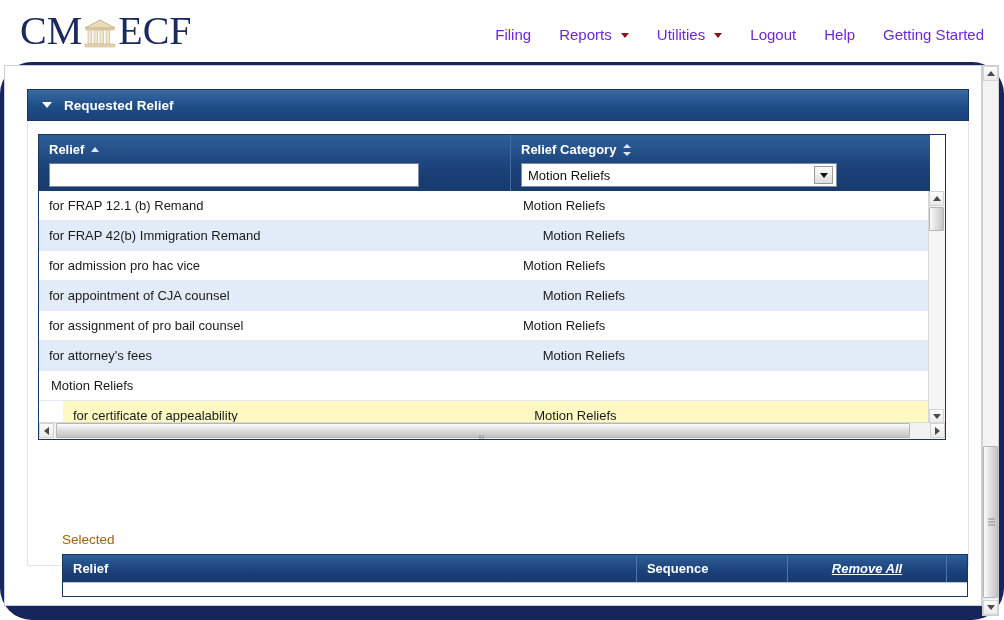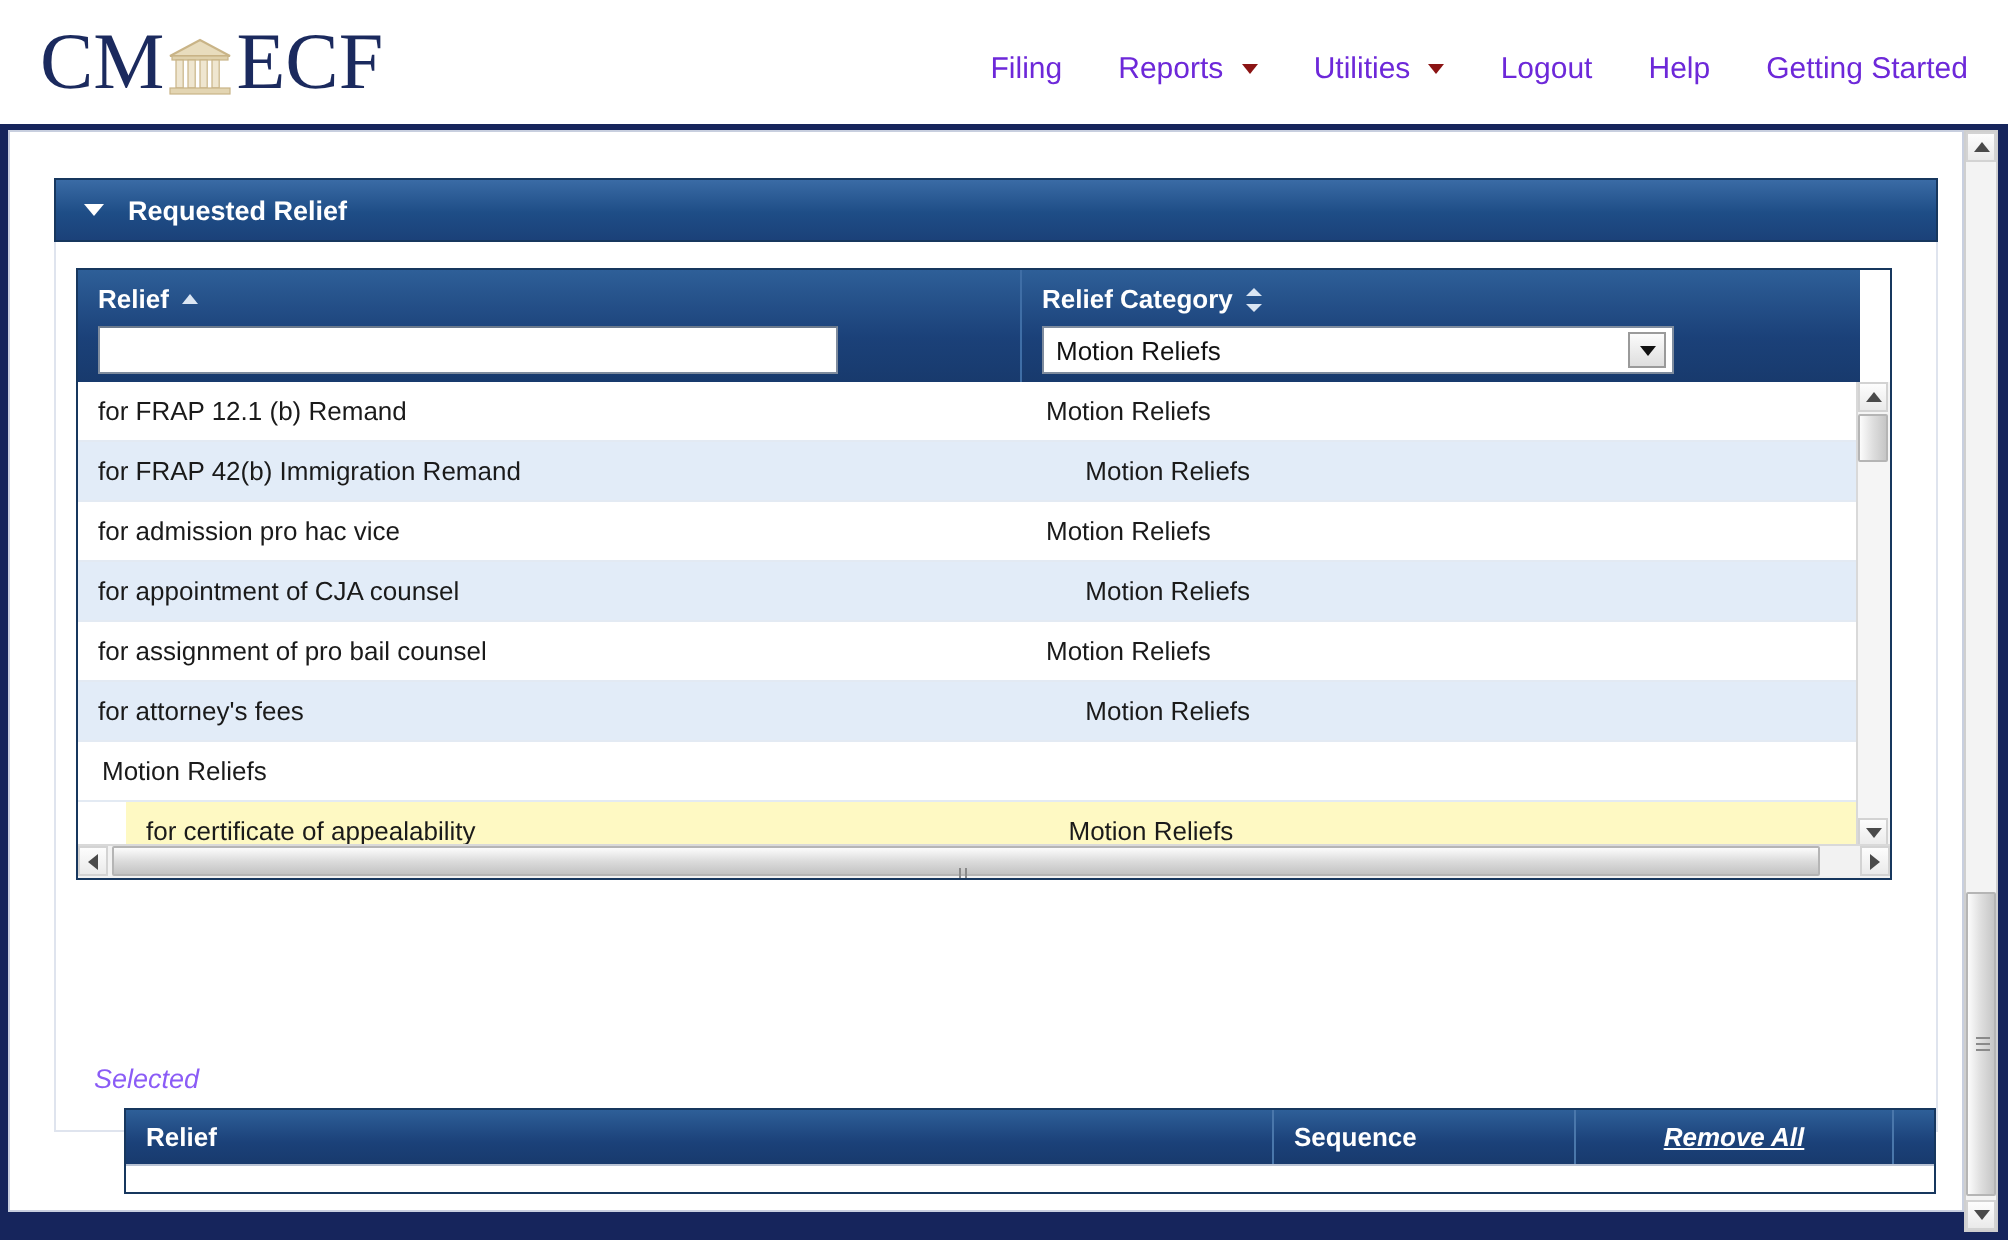--- a/index.html
+++ b/index.html
@@ -47,20 +47,21 @@
     border-right: 4.5px solid transparent;
     border-top: 5px solid #8b1414;
     vertical-align: 2px;
   }
 
   
   .page-frame {
     position: absolute; left: 0; top: 62px;
     width: 1004px; height: 558px;
     background: #16255c;
+    border-radius: 32px;
   }
   .page-inner {
     position: absolute; left: 4px; top: 3px;
     width: 978px; height: 541px;
     background: #ffffff;
     border: 1px solid #c8cfdf;
     overflow: hidden;
   }
 
   
@@ -204,22 +205,22 @@
   .sb-thumb-h {
     position: absolute; top: 0; height: 15px;
     background: linear-gradient(#fcfcfc,#dcdcdc,#c3c3c3);
     border: 1px solid #b5b5b5; border-radius: 1px;
   }
   .grip-h { position:absolute; top:4px; left:50%; transform:translateX(-50%); width:7px; height:7px; }
   .grip-h i { display:inline-block; width:1px; height:7px; background:#8a8a8a; margin-right:2px; }
 
   
   .selected-label {
-    position: absolute; left: 42px; top: 466px;
-    font-size: 13.5px; color: #8b5cf6; font-style: italic;
+    position: absolute; left: 57px; top: 466px;
+    font-size: 13.5px; color: #a16207;
   }
   .selected-table {
     position: absolute; left: 57px; top: 488px;
     width: 906px; height: 43px;
     border: 1px solid #17375e;
     overflow: hidden;
   }
   .sel-head { display: flex; height: 27px;
     background: linear-gradient(#2e5f98, #1b4179 60%, #183a6d); }
   .sh {

